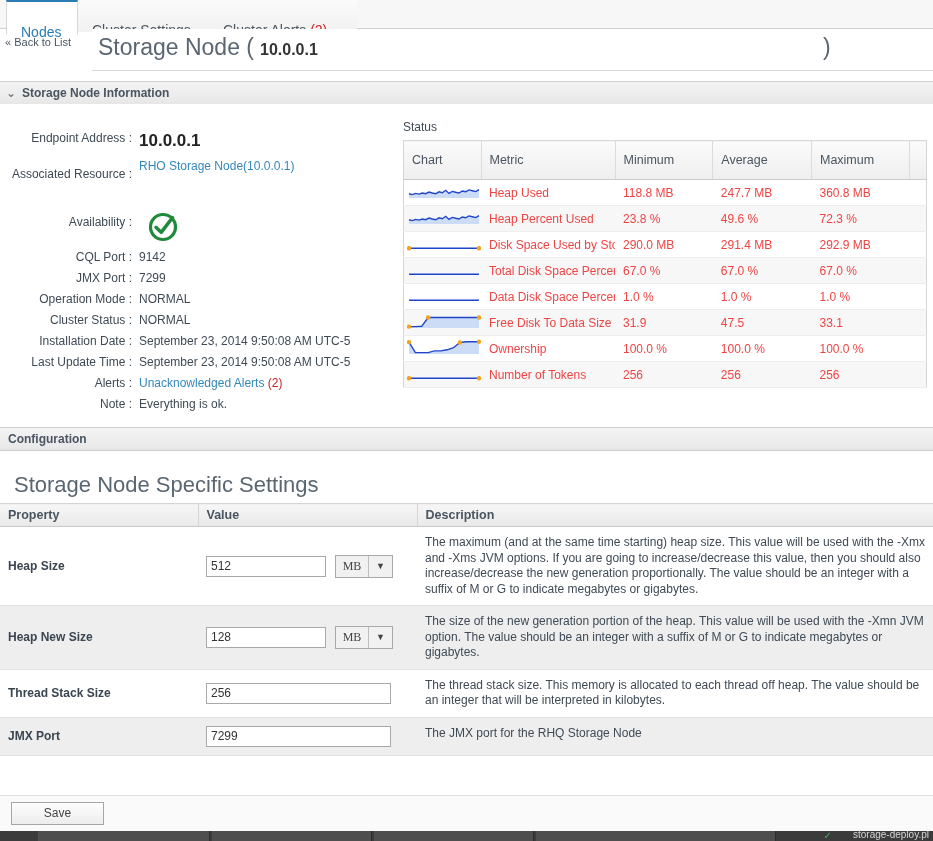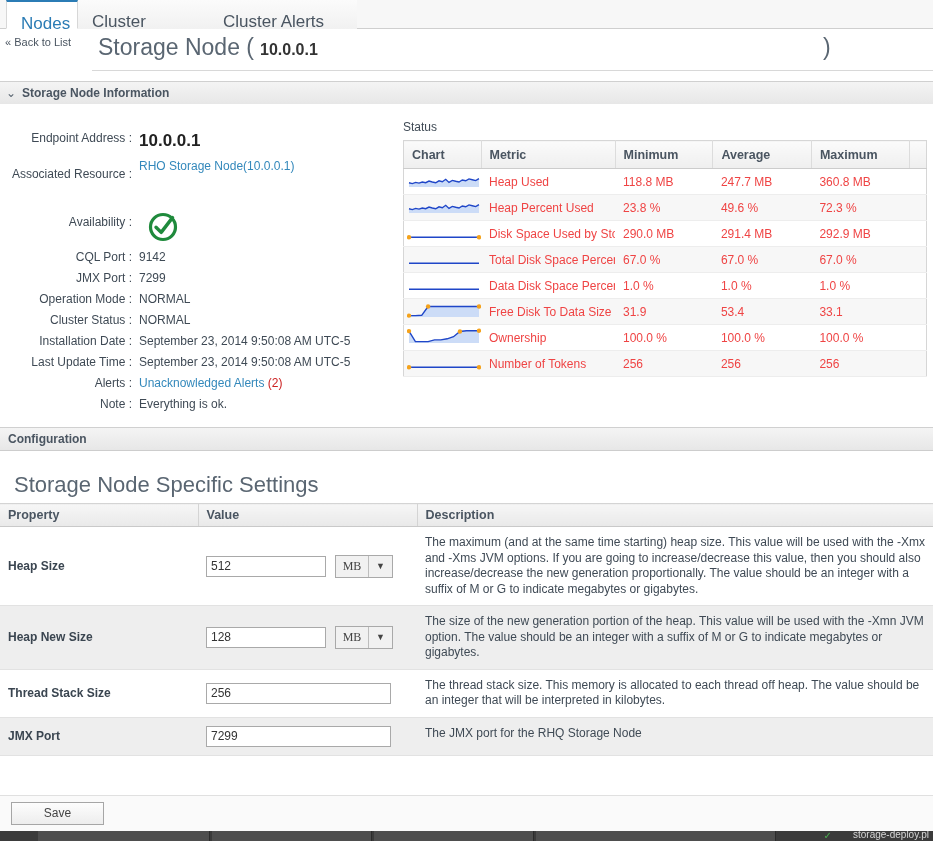--- a/index.html
+++ b/index.html
@@ -15,21 +15,21 @@
   #app { position: relative; width: 933px; height: 841px; background:#fff; }
 
   
   .tabbar {
     position: absolute; left:0; top:0; width:933px; height:29px;
     border-bottom: 1px solid #cfcfcf;
     background: #f7f7f7;
   }
   .tab {
     position:absolute; top:0; height:29px; line-height:28px;
-    padding: 8px 14px; font-size:17px; color:#4a5561; cursor:pointer;
+    padding: 16px 14px; font-size:14px; color:#4a5561; cursor:pointer;
     border-right:1px solid #d7d7d7;
     background: linear-gradient(#fbfbfb,#f1f1f1);
   }
   .tab.active {
     background:#ffffff; color:#2b7cb5; font-weight:normal;
     border-bottom:1px solid #ffffff;
     border-left:1px solid #d7d7d7;
     border-top:2px solid #2b7cb5;
   }
   .tab .cnt { color:#cc2222; }
@@ -77,22 +77,22 @@
   .status-wrap { position:absolute; left:398px; top:104px; width:535px; height:318px; background:#fff; }
   .status-lbl { position:absolute; left:5px; top:16px; font-size:12px; color:#3f4a55;text-align:right; }
   table.status {
     position:absolute; left:5px; top:36px; width:524px;
     border-collapse:collapse; font-size:12px;
     border:1px solid #d6d6d6; background:#fff;
   }
   table.status th {
     background: linear-gradient(#fbfbfb,#eeeeee);
     border-right:1px solid #dcdcdc; border-bottom:1px solid #cccccc;
-    font-size:12.5px; font-weight:bold; color:#4a5561;
-    text-align:left; padding:6px 8px; height:28px;
+    font-size:12.5px; font-weight:normal; color:#4a5561;
+    text-align:left; padding:12px 8px; height:28px;
   }
   table.status td {
     border-bottom:1px solid #ededed;
     padding:3px 8px; height:22px; color:#ef4444;
     white-space:nowrap; overflow:hidden;
   }
   table.status tr.alt td { background:#f7f7f7; }
   table.status td.chartcell { padding:2px 0 2px 3px; overflow:hidden; }
   .c-chart { width:77px; } .c-metric { width:134px; }
   .c-min { width:100px; } .c-avg { width:101px; }
@@ -320,21 +320,21 @@
           <tr class="alt">
             <td class="chartcell"><svg width="74" height="18" viewBox="0 0 74 18">
                 <polygon points="2,16 2.0,14.6 8.4,14.6 14.7,14.3 21.1,5.5 27.5,5.5 33.8,5.5 40.2,5.5 46.5,5.5 52.9,5.5 59.3,5.5 65.6,5.5 72.0,5.5 72,16" fill="#ccdcf7"></polygon>
                 <polyline points="2.0,14.6 8.4,14.6 14.7,14.3 21.1,5.5 27.5,5.5 33.8,5.5 40.2,5.5 46.5,5.5 52.9,5.5 59.3,5.5 65.6,5.5 72.0,5.5" fill="none" stroke="#1f46c8" stroke-width="1.4"></polyline>
                 <circle cx="2" cy="14.6" r="2.2" fill="#f4a21b"></circle>
                 <circle cx="72" cy="5.5" r="2.2" fill="#f4a21b"></circle>
                 <circle cx="21.09090909090909" cy="5.5" r="2.2" fill="#f4a21b"></circle>
               </svg></td>
             <td class="metric-cell">Free Disk To Data Size Ratio</td>
             <td>31.9</td>
-            <td>53.4</td>
+            <td>47.5</td>
             <td>33.1</td>
             <td></td>
           </tr>
           <tr>
             <td class="chartcell"><svg width="74" height="18" viewBox="0 0 74 18">
                 <polygon points="2,16 2.0,4.1 8.4,14.6 14.7,14.6 21.1,14.6 27.5,12.9 33.8,12.9 40.2,11.8 46.5,9.7 52.9,4.5 59.3,3.7 65.6,3.7 72.0,3.7 72,16" fill="#ccdcf7"></polygon>
                 <polyline points="2.0,4.1 8.4,14.6 14.7,14.6 21.1,14.6 27.5,12.9 33.8,12.9 40.2,11.8 46.5,9.7 52.9,4.5 59.3,3.7 65.6,3.7 72.0,3.7" fill="none" stroke="#1f46c8" stroke-width="1.4"></polyline>
                 <circle cx="2" cy="4.1000000000000005" r="2.2" fill="#f4a21b"></circle>
                 <circle cx="72" cy="3.6799999999999997" r="2.2" fill="#f4a21b"></circle>
                 <circle cx="52.909090909090914" cy="4.5200000000000005" r="2.2" fill="#f4a21b"></circle>

